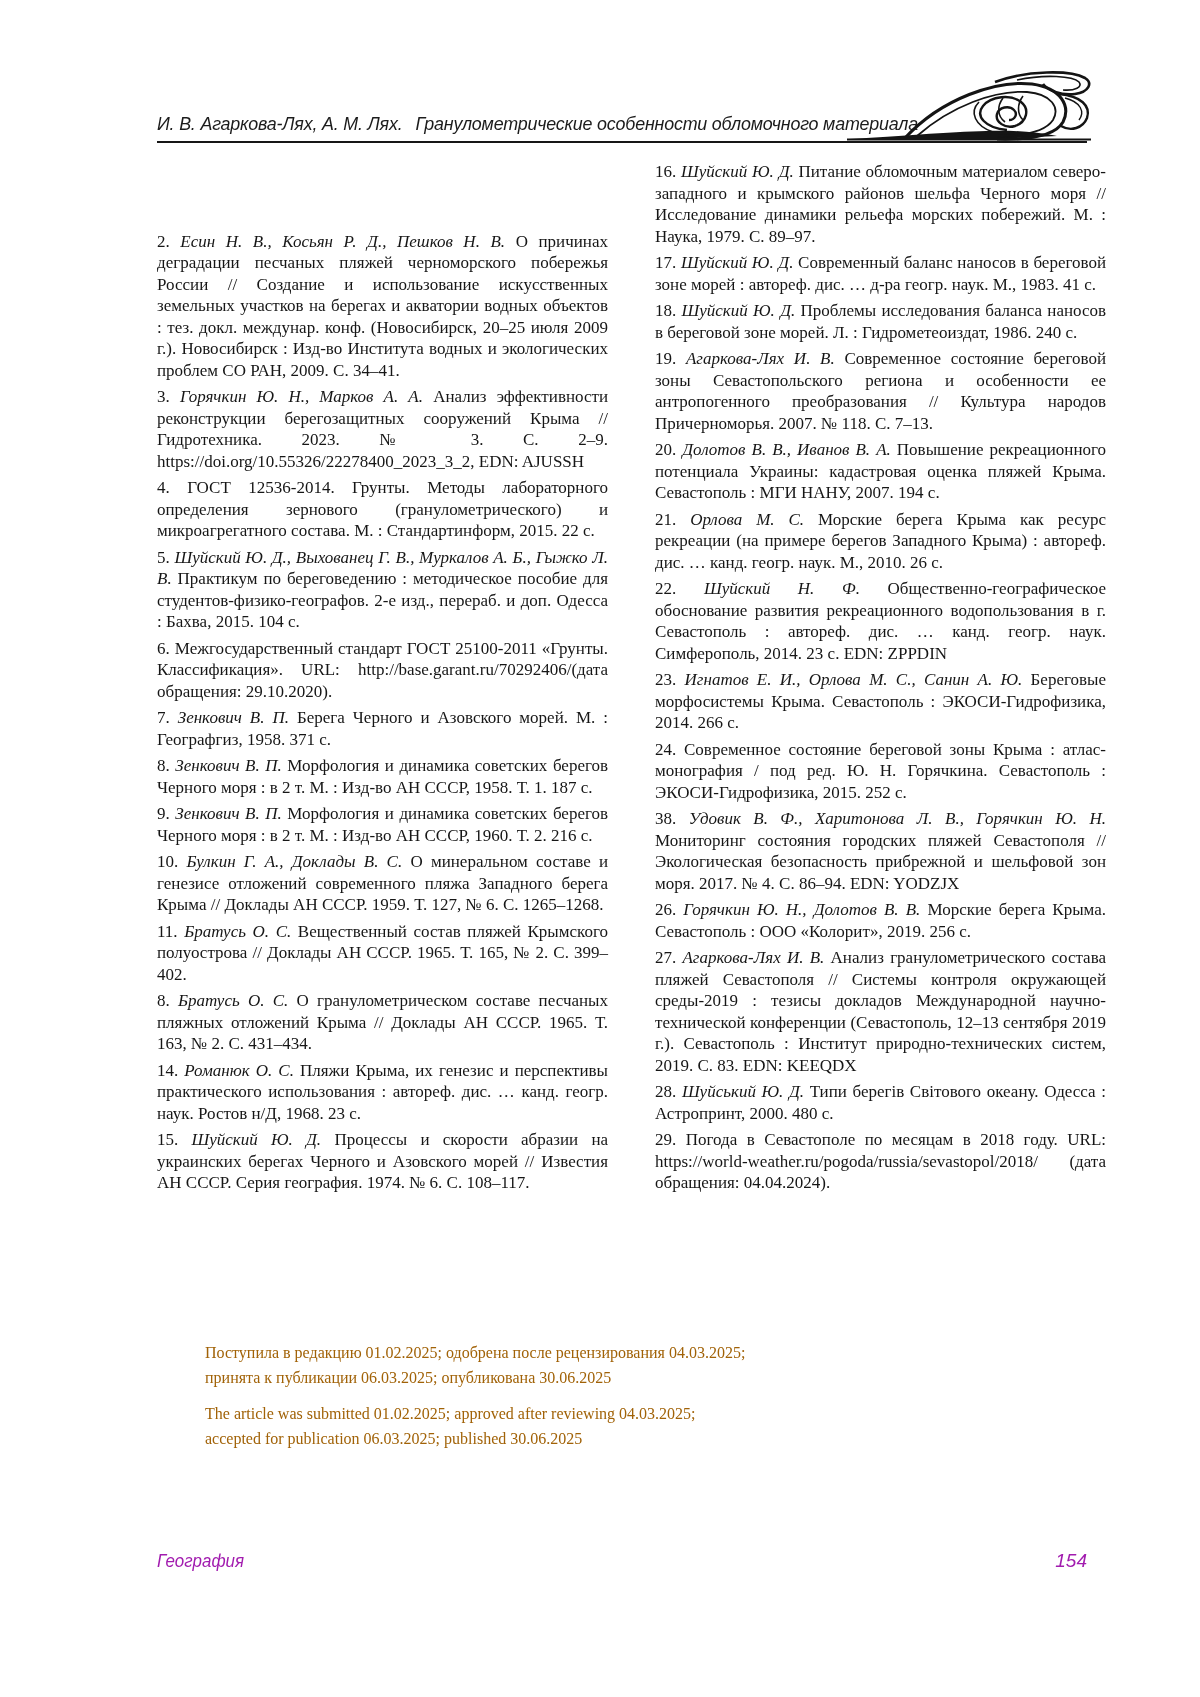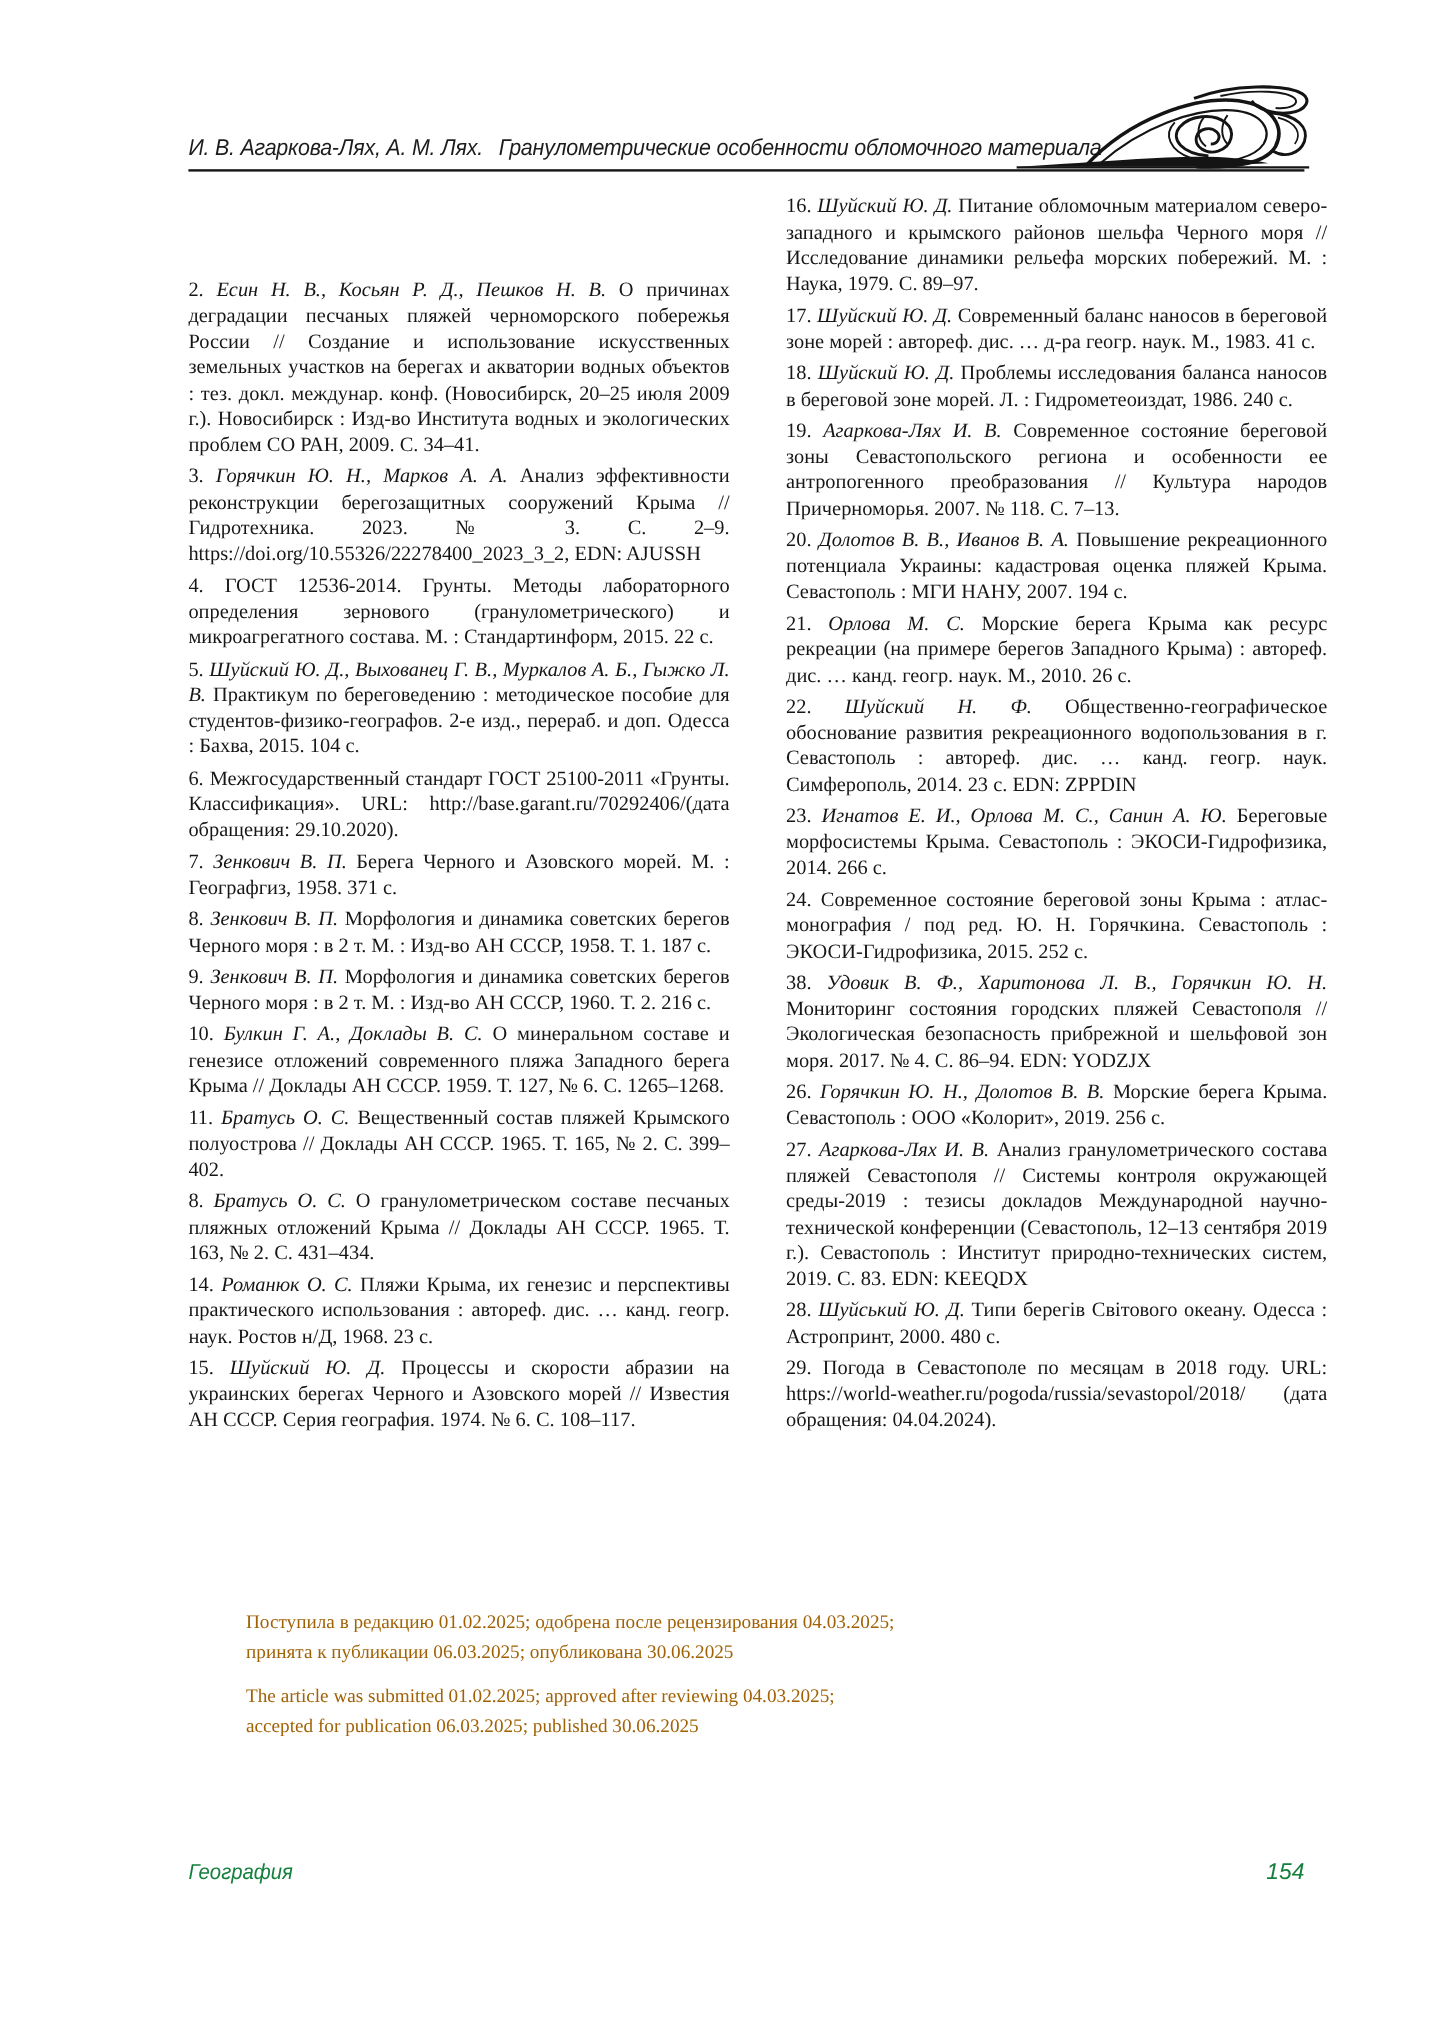--- a/index.html
+++ b/index.html
@@ -47,21 +47,21 @@
     position:absolute;left:157px;top:1340px;width:932px;
     font-size:16px;line-height:25px;color:#a16207;margin-left:48px;
   }
   .submission p{margin:0 0 11px 0;}
 
   
   .page-footer{
     position:absolute;left:157px;top:1550px;width:930px;
     display:flex;justify-content:space-between;align-items:baseline;
     font-family:"Liberation Sans","DejaVu Sans",sans-serif;
-    font-style:italic;color:#15803d;
+    font-style:italic;color:#a21caf;
   }
   .footer-section{font-size:18px;transform:scaleX(0.94);transform-origin:left bottom;}
   .footer-page{font-size:19px;}
 </style>
 </head>
 <body>
 
 <div class="page">
 
   <div class="running-head">

